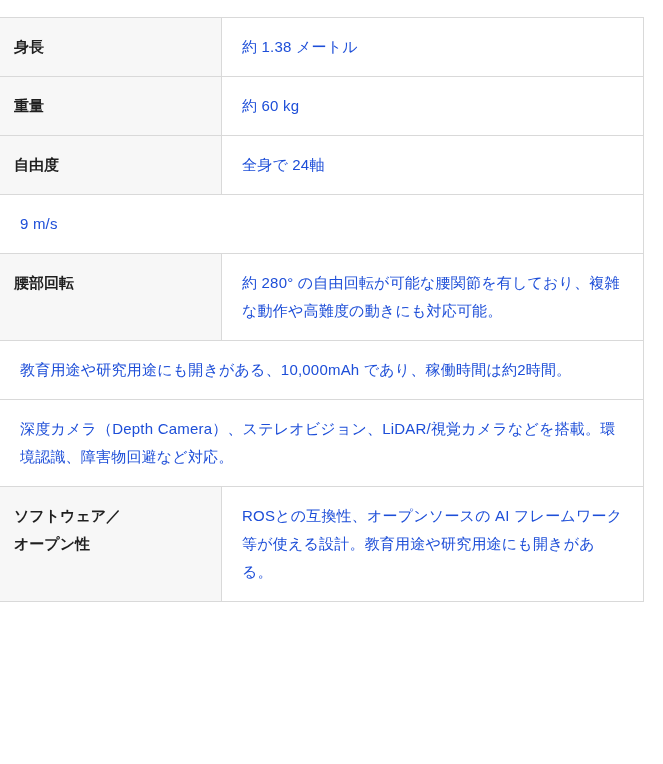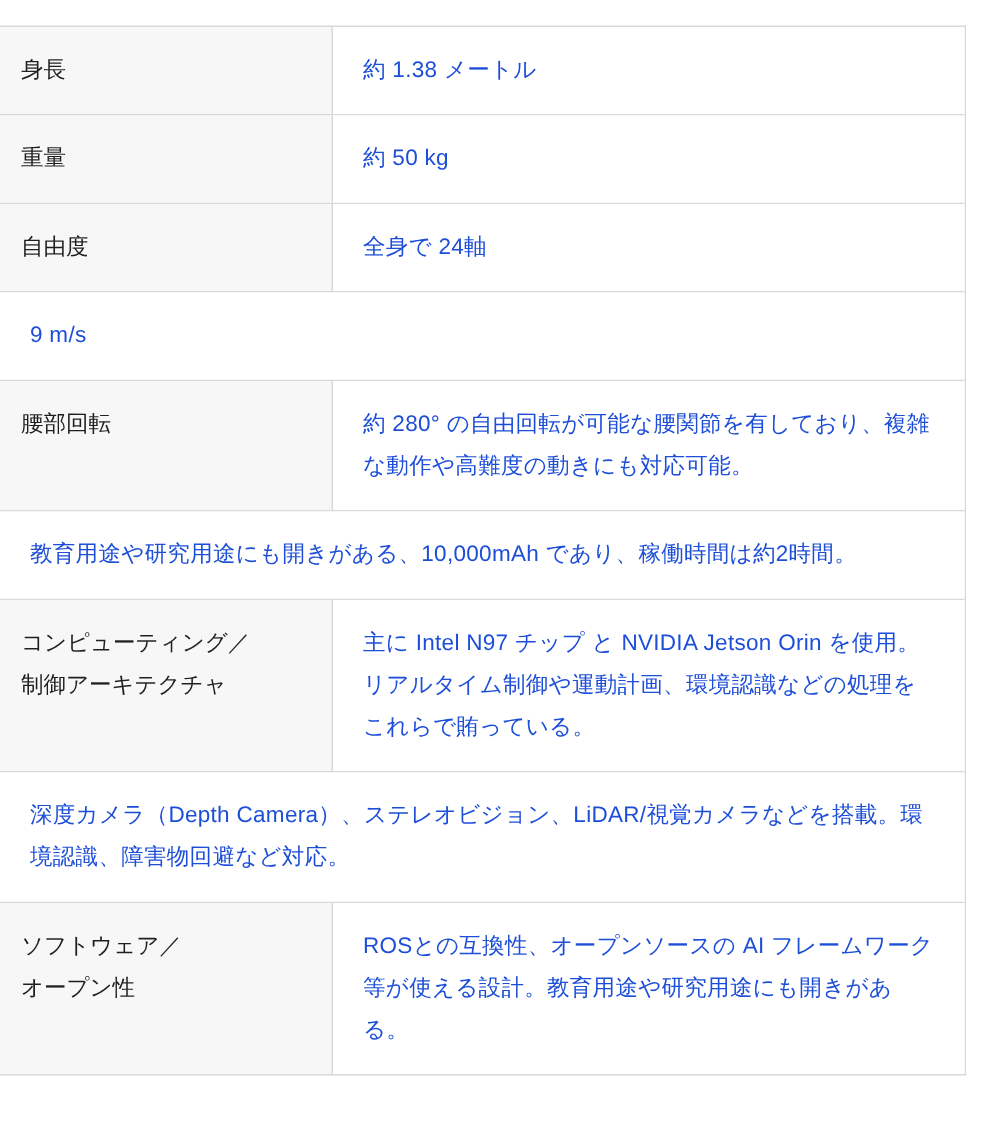--- a/index.html
+++ b/index.html
@@ -28,21 +28,21 @@
     align-items: stretch;
     border-bottom: 1px solid #d9d9d9;
   }
   .spec-row:last-child { border-bottom: none; }
   .spec-label {
     width: 222px;
     flex: 0 0 222px;
     background: #f7f7f7;
     border-right: 1px solid #d9d9d9;
     padding: 15px 12px 15px 14px;
-    font-weight: normal;
+    font-weight: bold;
     font-size: 15px;
     line-height: 28px;
     white-space: pre-line;
     color: #1f1f1f;
   }
   .spec-value {
     flex: 1 1 auto;
     background: #ffffff;
     padding: 15px 18px 15px 20px;
     font-size: 15px;
@@ -57,46 +57,41 @@
 <div class="page">
   <div class="spec-table">
 
     <div class="spec-row">
       <div class="spec-label">身長</div>
       <div class="spec-value">約 1.38 メートル</div>
     </div>
 
     <div class="spec-row">
       <div class="spec-label">重量</div>
-      <div class="spec-value">約 50 kg</div>
+      <div class="spec-value">約 60 kg</div>
     </div>
 
     <div class="spec-row">
       <div class="spec-label">自由度</div>
       <div class="spec-value">全身で 24軸</div>
     </div>
 
     <div class="spec-row">
       <div class="spec-value">9 m/s</div>
     </div>
 
     <div class="spec-row">
       <div class="spec-label">腰部回転</div>
       <div class="spec-value">約 280° の自由回転が可能な腰関節を有しており、複雑な動作や高難度の動きにも対応可能。</div>
     </div>
 
     <div class="spec-row">
       <div class="spec-value">教育用途や研究用途にも開きがある、10,000mAh であり、稼働時間は約2時間。</div>
     </div>
 
-    <div class="spec-row">
-      <div class="spec-label">コンピューティング／
-制御アーキテクチャ</div>
-      <div class="spec-value">主に Intel N97 チップ と NVIDIA Jetson Orin を使用。リアルタイム制御や運動計画、環境認識などの処理をこれらで賄っている。</div>
-    </div>
 
     <div class="spec-row">
       <div class="spec-value">深度カメラ（Depth Camera）、ステレオビジョン、LiDAR/視覚カメラなどを搭載。環境認識、障害物回避など対応。</div>
     </div>
 
     <div class="spec-row">
       <div class="spec-label">ソフトウェア／
 オープン性</div>
       <div class="spec-value">ROSとの互換性、オープンソースの AI フレームワーク等が使える設計。教育用途や研究用途にも開きがある。</div>
     </div>

